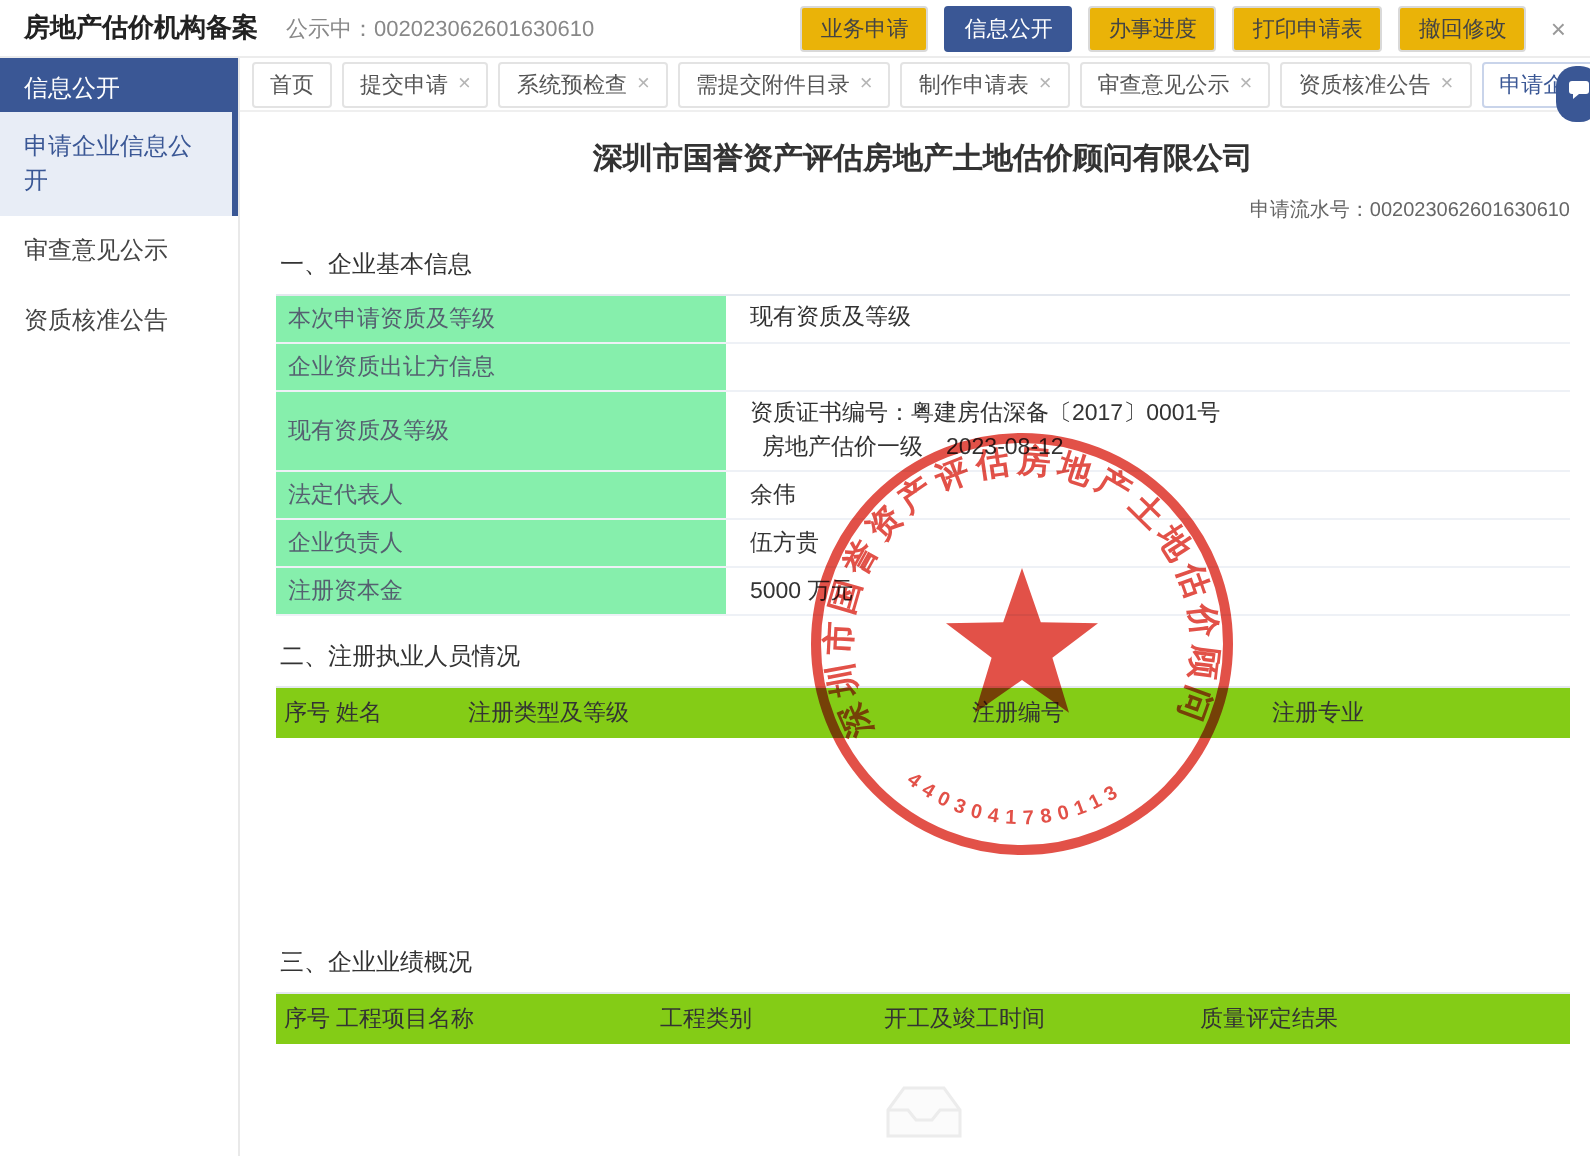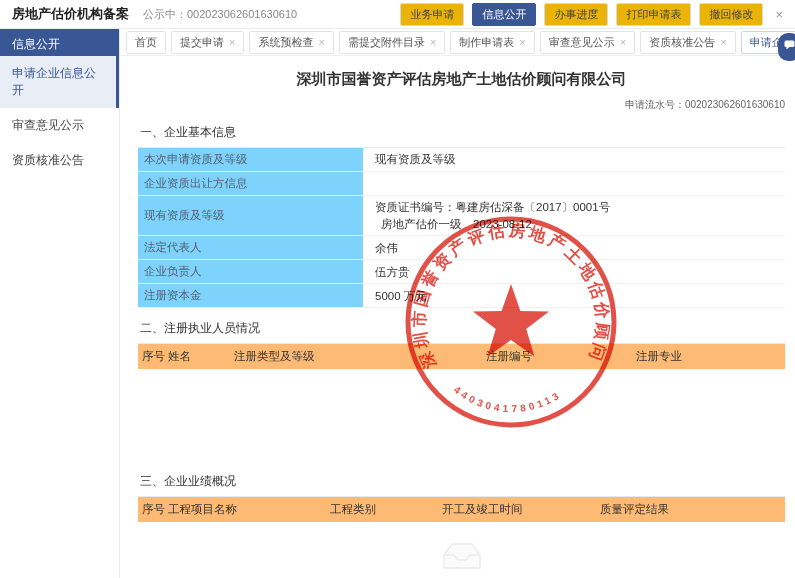--- a/index.html
+++ b/index.html
@@ -32,25 +32,25 @@
   .tab-close { margin-left:5px; color:#b5b5b5; font-size:11px; }
 
   
   .page { padding:0 10px 0 18px; }
   .company-title { text-align:center; font-size:15px; font-weight:bold; color:#333; margin-top:14px; }
   .serial { text-align:right; font-size:10px; color:#666; margin-top:9px; }
 
   .sec-heading { font-size:12px; color:#333; padding:7px 2px 6px; border-bottom:1px solid #e4e8ef; margin-top:5px; }
 
   .inforow { display:flex; border-bottom:1px solid #eef1f6; font-size:11.5px; }
-  .inforow-label { width:225px; flex:none; background:#7dd3fc; color:#556070; padding:4px 6px; display:flex; align-items:center; min-height:21px; }
+  .inforow-label { width:225px; flex:none; background:#86efac; color:#556070; padding:4px 6px; display:flex; align-items:center; min-height:21px; }
   .inforow-value { flex:1; color:#333; padding:3px 12px; display:flex; flex-direction:column; justify-content:center; line-height:1.45; }
   .val-line2 { padding-left:6px; }
 
-  .thead { display:flex; background:#fdba74; font-size:11.5px; color:#333; padding:5px 0 5px 4px; align-items:center; margin-top:0; }
+  .thead { display:flex; background:#84cc16; font-size:11.5px; color:#333; padding:5px 0 5px 4px; align-items:center; margin-top:0; }
   .thcell { flex:none; white-space:nowrap; }
   .thcell.grow { flex:1; }
   .s2-body { height:92px; }
 
   .empty-state { display:flex; flex-direction:column; align-items:center; padding:18px 0 10px; }
 
   
   .stamp { position:absolute; left:401px; top:212px; width:220px; height:220px; opacity:.85; mix-blend-mode:multiply; pointer-events:none; z-index:5; }
 
   

